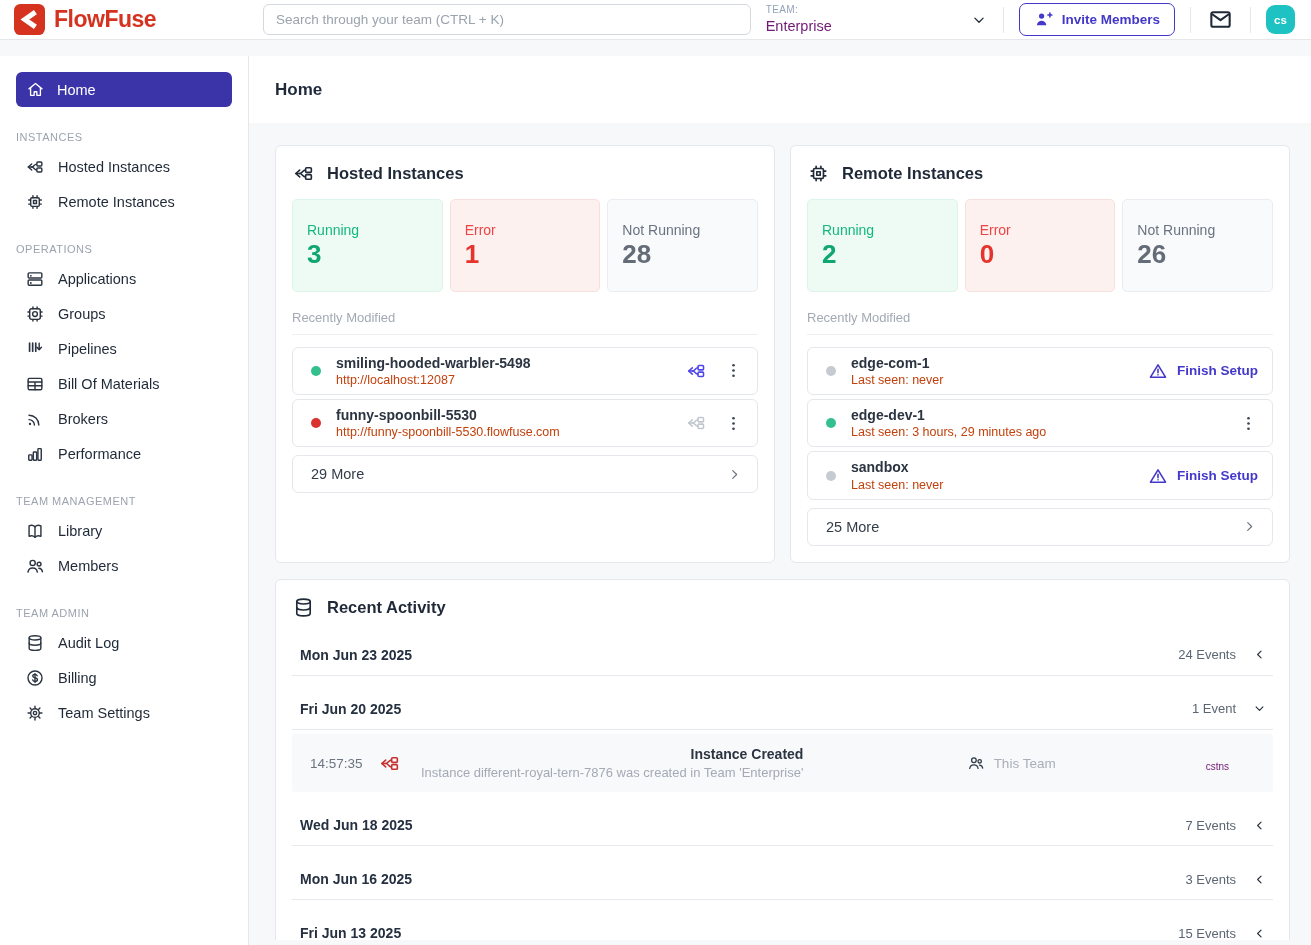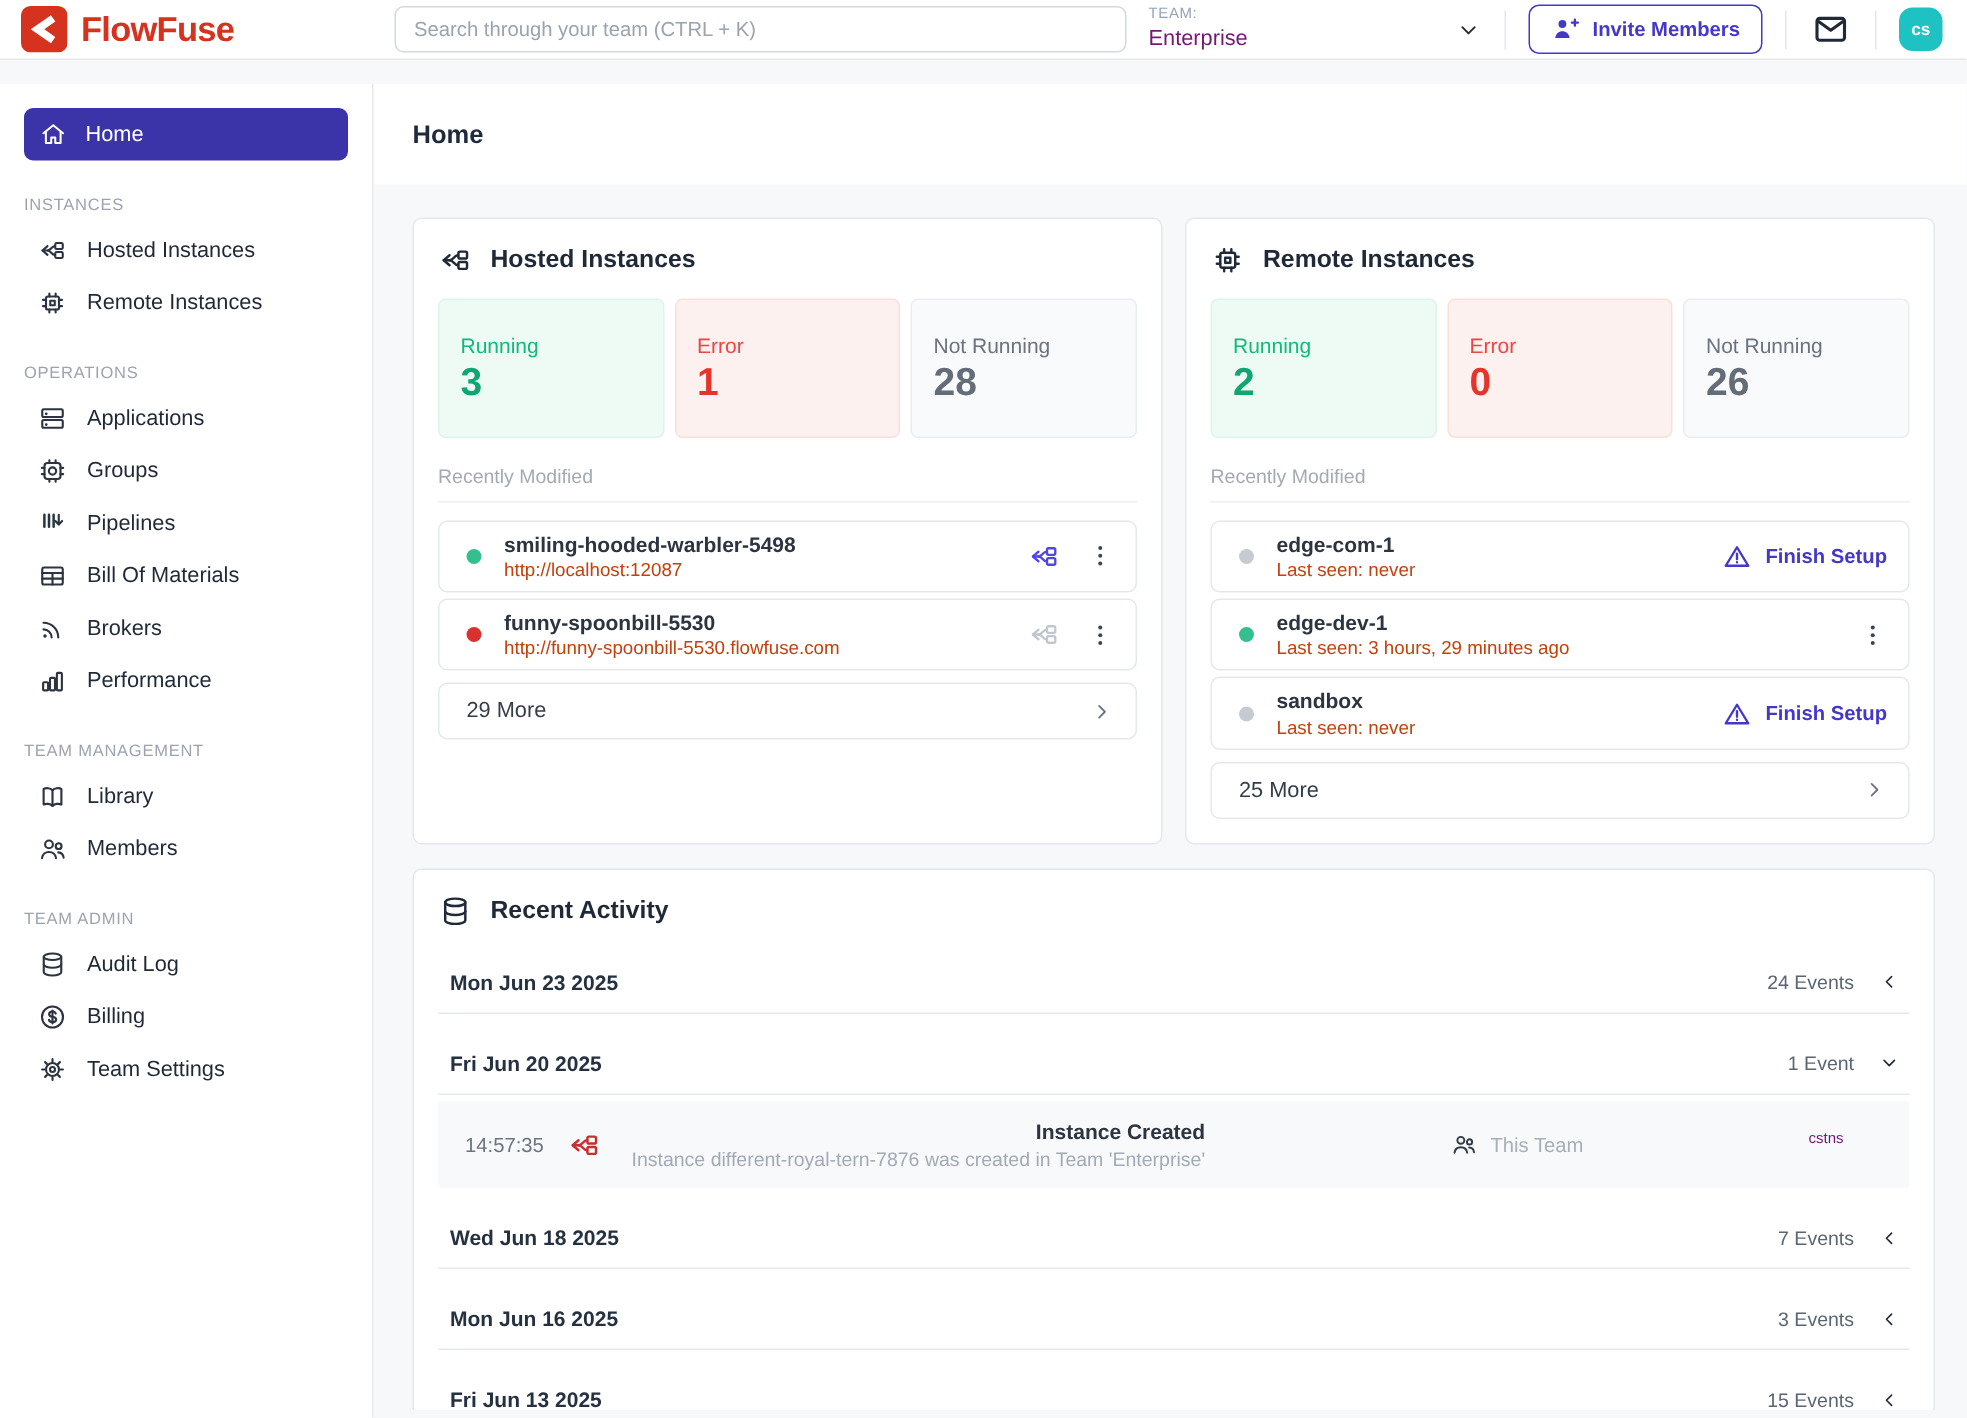--- a/index.html
+++ b/index.html
@@ -127,21 +127,21 @@
   .group-chevron { color:#1F2937; }
   .event-row {
     margin-top:4px; background:#F8F9FB; border-radius:3px;
     display:flex; align-items:center; padding:11px 18px; min-height:56px;
   }
   .event-time { font-size:13.5px; color:#6B7480; width:64px; flex:none; }
   .event-icon { color:#C53030; margin:0 20px 0 4px; flex:none; }
   .event-texts { line-height:1.35; }
   .event-title { font-size:14px; font-weight:700; color:#2B3440;text-align:right; }
   .event-desc { font-size:13px; color:#A3AAB5; }
-  .event-right { margin-left:auto; display:flex; align-items:flex-start; }
+  .event-right { margin-left:auto; display:flex; align-items:flex-end; }
   .event-scope { display:flex; align-items:center; gap:9px; }
   .event-scope .sico { color:#2F3A47; }
   .scope-label { font-size:13.5px; color:#A8AFB9; }
   .event-user { font-size:10px; color:#701a75; margin-left:150px; margin-right:26px; }
 </style>
 </head>
 <body>
 
 <svg width="0" height="0" style="position:absolute" aria-hidden="true">
   <symbol id="i-fork" viewBox="0 0 24 24">

